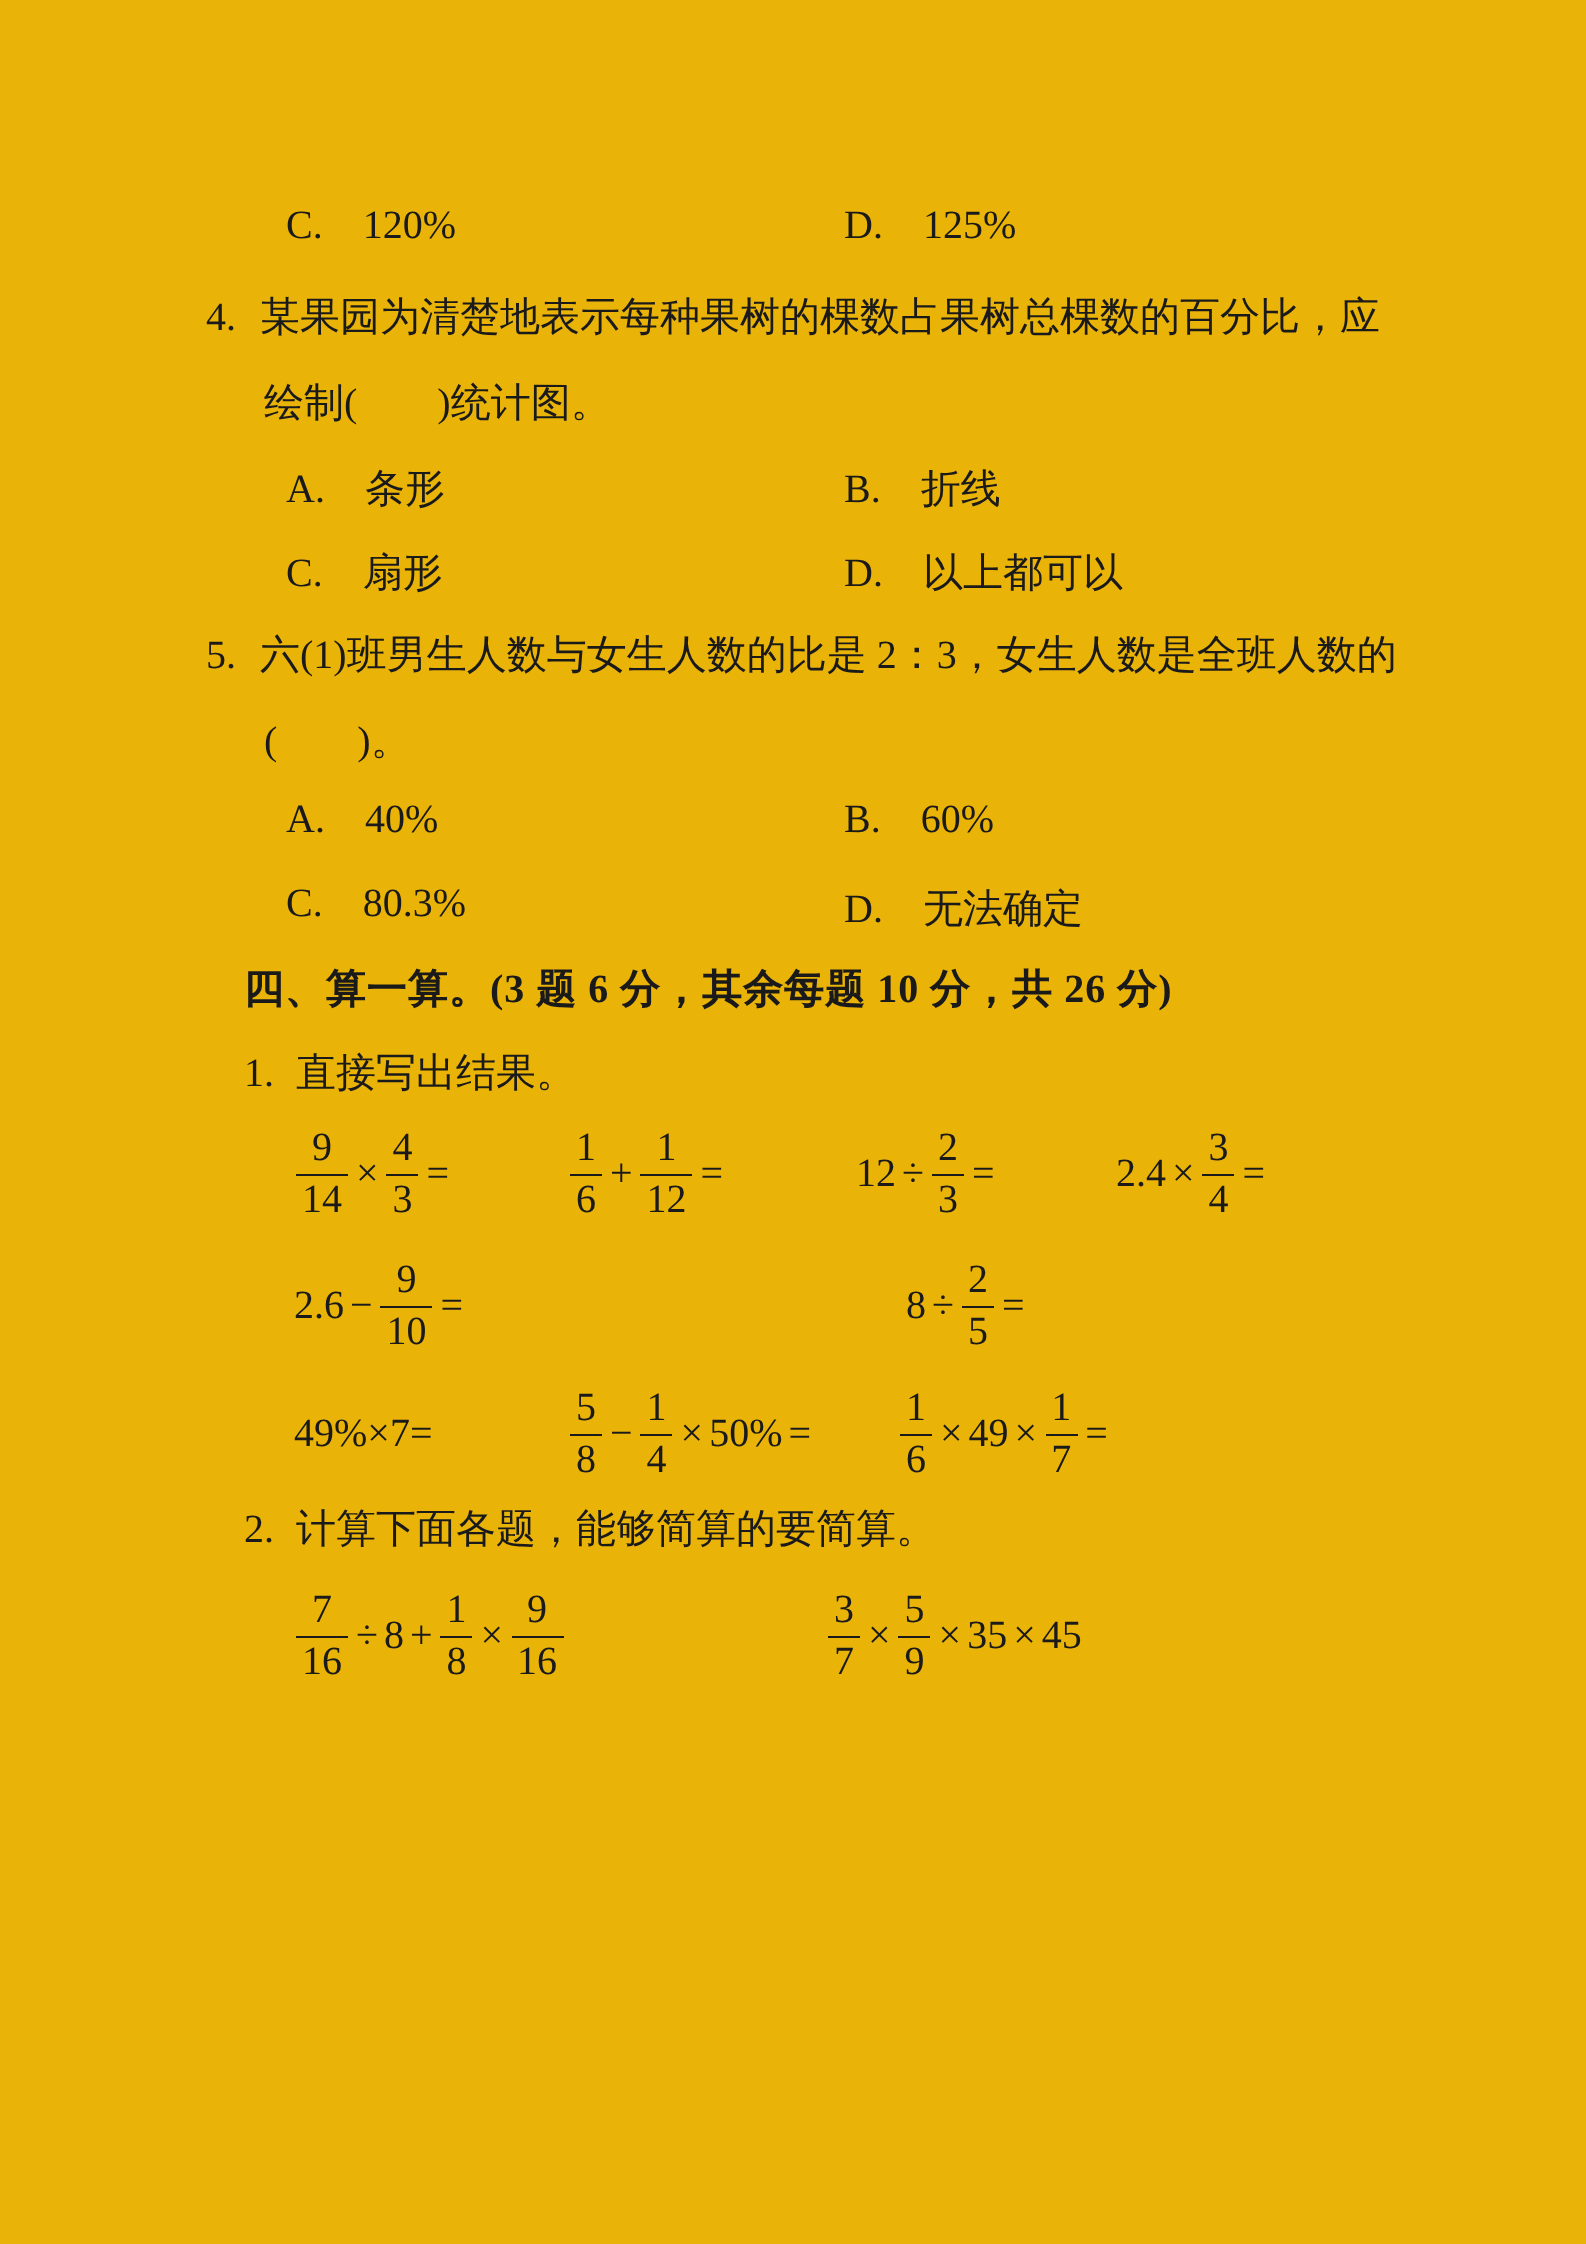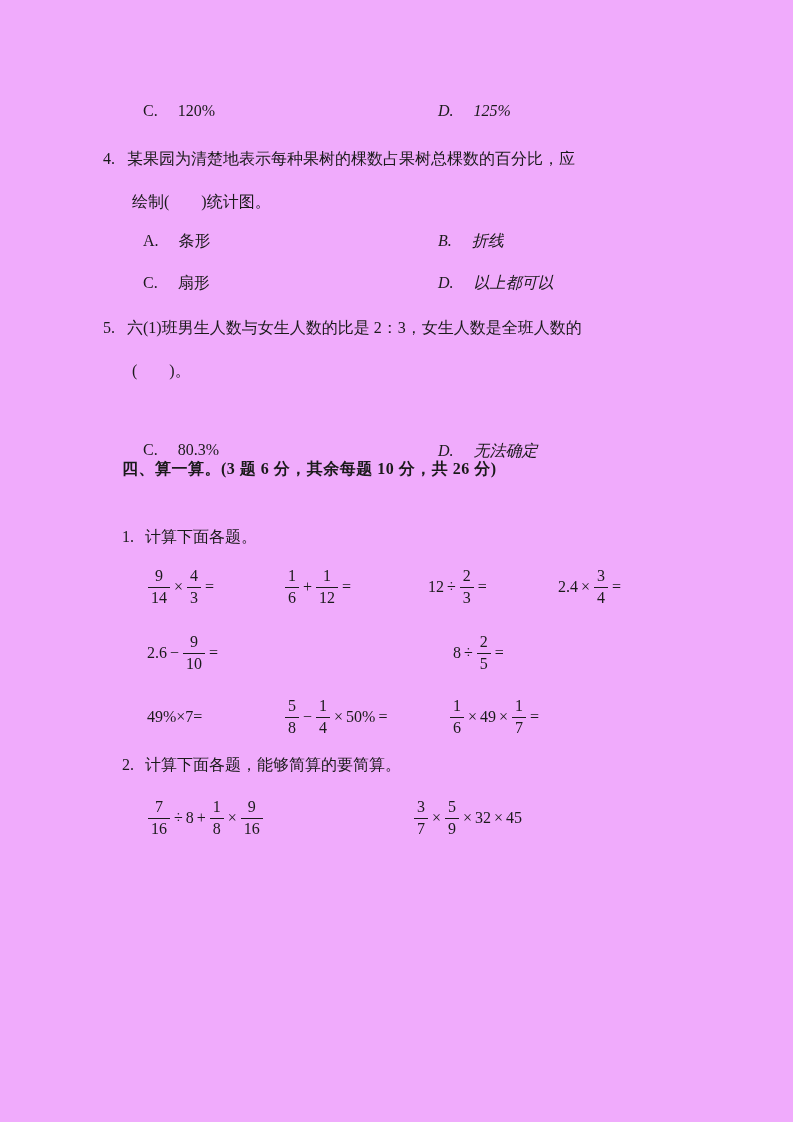--- a/index.html
+++ b/index.html
@@ -1,34 +1,34 @@
 <!DOCTYPE html>
 <html><head>
 <meta charset="utf-8">
 <style>
   html,body { margin:0; padding:0; background:#ffffff; }
   .page {
     position:relative;
     width:793px; height:1122px;
-    background:#f0abfc;
+    background:#eab308;
     color:#1a1a1a;
     font-family:"Liberation Serif","DejaVu Serif",serif;
-    font-size:16px;
+    font-size:20px;
     overflow:hidden;
   }
   .line { position:absolute; white-space:nowrap; line-height:26px; }
   .qline { display:flex; align-items:flex-start; }
   .qnum { flex:0 0 auto; margin-right:12px; }
   .subnum { flex:0 0 auto; margin-right:11px; }
   .heading { font-weight:bold; letter-spacing:0.5px; }
   .optrow { position:absolute; left:0; right:0; height:26px; }
   .opt { position:absolute; top:0; white-space:nowrap; }
   .opt-key { display:inline-block; margin-right:20px; }
   .opt-col1 { left:143px; }
-  .opt-col2 { left:438px;font-style:italic; }
+  .opt-col2 { left:422px; }
   
   .exprrow { position:absolute; left:0; right:0; height:60px; }
   .expr { position:absolute; top:0; height:60px; display:flex; align-items:center; white-space:nowrap; }
   .frac { display:inline-block; text-align:center; vertical-align:middle; margin:0 2px; line-height:1; }
   .fnum { display:block; padding:0 3px 2px; border-bottom:1.7px solid #1a1a1a; line-height:1.05; }
   .fden { display:block; padding:2px 3px 0; line-height:1.05; }
   .op { margin:0 2px; }
   .numtok { margin:0 1px; }
 </style>
 </head>
@@ -69,36 +69,44 @@
     </span>
   </div>
 
   <div class="line qline" style="top:315px; left:103px;">
     <span class="qnum">5.</span>
     <span>六(1)班男生人数与女生人数的比是 2：3，女生人数是全班人数的</span>
   </div>
   <div class="line" style="top:358px; left:132px;">
     <span>(　　)。</span>
   </div>
+  <div class="optrow" style="top:399px">
+    <span class="opt opt-col1">
+      <span class="opt-key">A.</span><span class="opt-text">40%</span>
+    </span>
+    <span class="opt opt-col2">
+      <span class="opt-key">B.</span><span class="opt-text">60%</span>
+    </span>
+  </div>
   <div class="optrow" style="top:441px">
     <span class="opt opt-col1">
       <span class="opt-key">C.</span><span class="opt-text">80.3%</span>
     </span>
     <span class="opt opt-col2">
       <span class="opt-key">D.</span><span class="opt-text">无法确定</span>
     </span>
   </div>
 
-  <div class="line heading" style="top:456px; left:122px;">
+  <div class="line heading" style="top:482px; left:122px;">
     <span>四、算一算。(3 题 6 分，其余每题 10 分，共 26 分)</span>
   </div>
 
   <div class="line qline" style="top:524px; left:122px;">
     <span class="subnum">1.</span>
-    <span>计算下面各题。</span>
+    <span>直接写出结果。</span>
   </div>
 
   <div class="exprrow" style="top:557px">
     <span class="expr" style="left:146px">
         <span class="frac">
           <span class="fnum">9</span>
           <span class="fden">14</span>
         </span>
         <span class="op">×</span>
         <span class="frac">
@@ -222,19 +230,19 @@
         <span class="frac">
           <span class="fnum">3</span>
           <span class="fden">7</span>
         </span>
         <span class="op">×</span>
         <span class="frac">
           <span class="fnum">5</span>
           <span class="fden">9</span>
         </span>
         <span class="op">×</span>
-        <span class="numtok">32</span>
+        <span class="numtok">35</span>
         <span class="op">×</span>
         <span class="numtok">45</span>
       </span>
   </div>
 
 </div>
 
 </body></html>

